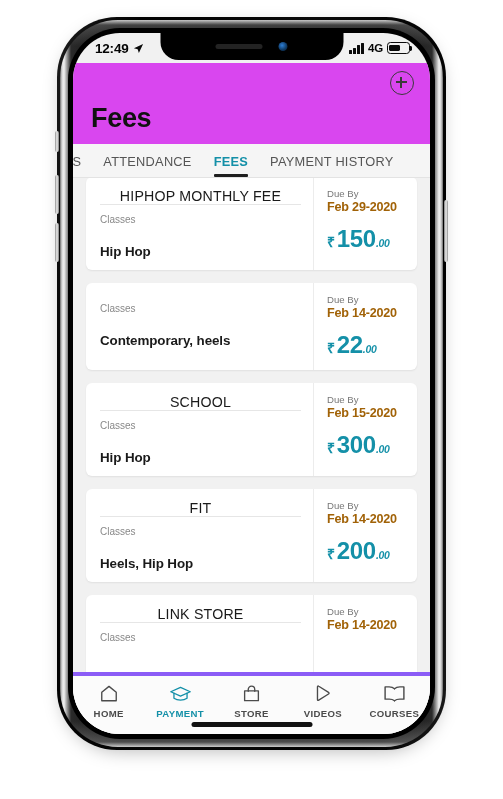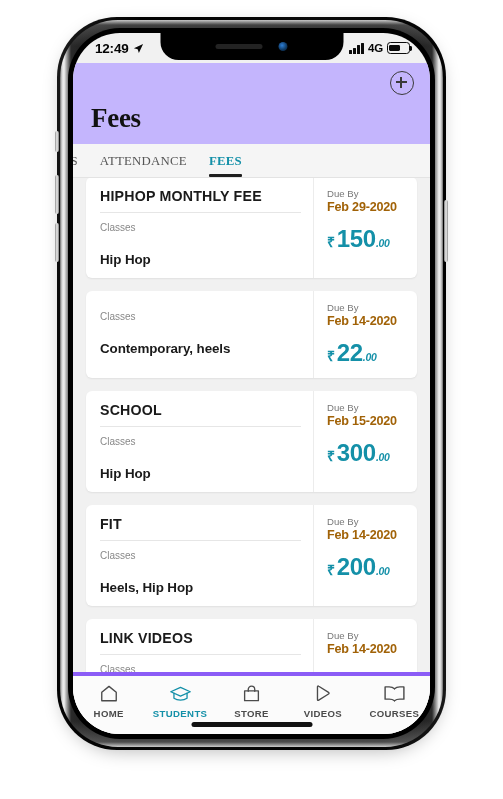--- a/index.html
+++ b/index.html
@@ -179,23 +179,22 @@
     width: 56%;
     background:#0a0a0a;
     border-radius:1.4px;
   }
 
   
   .app-top {
     position: absolute;
     left: 0; top: 30px;
     width: 357px;
-    background: #c4b5fd;
+    background: #d946ef;
     z-index: 20;
-    font-family: Liberation Serif, serif;
   }
   .plus-row {
     height: 40px;
     display: flex;
     align-items: center;
     justify-content: flex-end;
     padding-right: 16px;
     box-sizing: border-box;
   }
   .plus-btn {
@@ -271,25 +270,25 @@
     min-height: 83px;
     box-sizing: border-box;
   }
   .card-left {
     flex: 1 1 auto;
     padding: 11px 12px 11px 14px;
     min-width: 0;
   }
   .fee-name {
     font-size: 14.2px;
-    font-weight: bold;
+    font-weight: normal;
     color: #1a1a1a;
     letter-spacing: 0.2px;
-    padding-bottom: 8px;
     border-bottom: 1px solid #e6e6e6;
+    text-align: center;
   }
   .classes-label {
     font-size: 10px;
     color: #888;
     margin-top: 9px;
   }
   .classes-value {
     font-size: 13.4px;
     color: #1a1a1a;
     font-weight: bold;
@@ -410,20 +409,21 @@
 
     <div class="app-top">
       <div class="plus-row">
         <div class="plus-btn"></div>
       </div>
       <div class="page-title">Fees</div>
       <div class="tabs">
         <div class="tab"><span>SES</span></div>
         <div class="tab"><span>ATTENDANCE</span></div>
         <div class="tab active"><span>FEES</span></div>
+        <div class="tab"><span>PAYMENT HISTORY</span></div>
       </div>
     </div>
 
     <div class="list">
 
       <div class="card">
         <div class="card-left">
           <div class="fee-name">HIPHOP MONTHLY FEE</div>
           <div class="classes-label">Classes</div>
           <div class="classes-value">Hip Hop</div>
@@ -484,21 +484,21 @@
           <div class="amount">
             <span class="amt-sym">₹</span>
             <span class="amt-int">200</span>
             <span class="amt-dec">.00</span>
           </div>
         </div>
       </div>
 
       <div class="card">
         <div class="card-left">
-          <div class="fee-name">LINK VIDEOS</div>
+          <div class="fee-name">LINK STORE</div>
           <div class="classes-label">Classes</div>
           <div class="classes-value"></div>
         </div>
         <div class="card-right">
           <div class="due-label">Due By</div>
           <div class="due-date">Feb 14-2020</div>
         </div>
       </div>
 
     </div>
@@ -512,21 +512,21 @@
         </span>
         <span class="nav-label">HOME</span>
       </div>
       <div class="nav-item active">
         <span class="nav-icon">
           <svg width="23" height="19" viewBox="0 0 26 20" fill="none" stroke="currentColor" stroke-width="1.5" stroke-linejoin="round" stroke-linecap="round">
             <path d="M13 3 L24 8 L13 13 L2 8 Z"></path>
             <path d="M5.6 9.6 V15.4 C5.6 15.4 8.6 17.4 13 17.4 C17.4 17.4 20.4 15.4 20.4 15.4 V9.6"></path>
           </svg>
         </span>
-        <span class="nav-label">STUDENTS</span>
+        <span class="nav-label">PAYMENT</span>
       </div>
       <div class="nav-item">
         <span class="nav-icon">
           <svg width="19" height="19" viewBox="0 0 20 21" fill="none" stroke="currentColor" stroke-width="1.5" stroke-linejoin="round" stroke-linecap="round">
             <path d="M2.4 7.6 H17.6 V18.4 H2.4 Z" rx="2"></path>
             <path d="M6.4 8 V6.2 C6.4 3.9 8 2.4 10 2.4 C12 2.4 13.6 3.9 13.6 6.2 V8"></path>
           </svg>
         </span>
         <span class="nav-label">STORE</span>
       </div>

